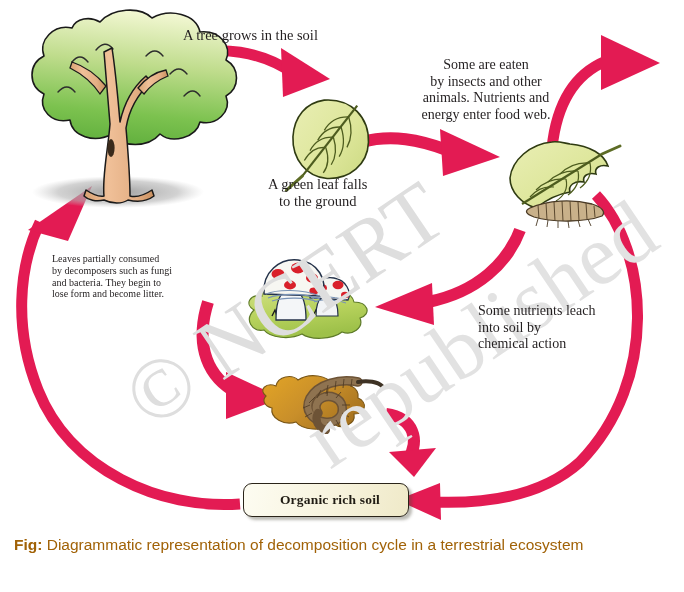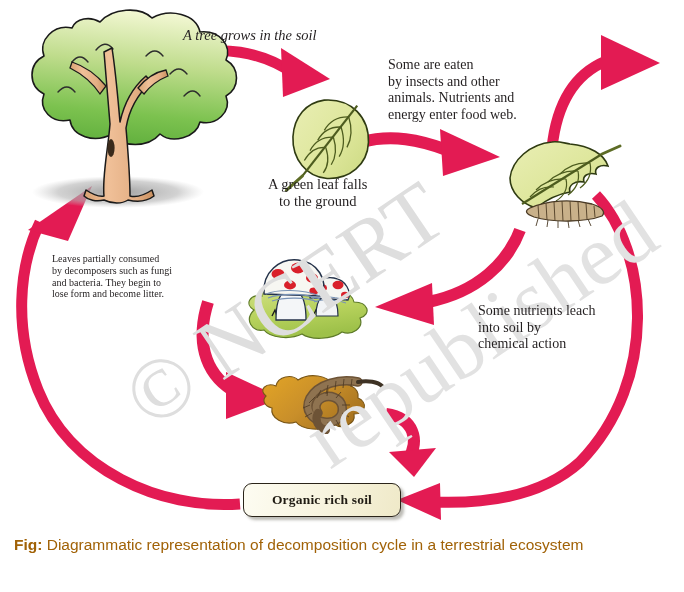--- a/index.html
+++ b/index.html
@@ -31,32 +31,31 @@
     color: #231f20;
     line-height: 1.18;
     white-space: pre-line;
   }
 
   
   #label-tree-grows {
     left: 183px;  top: 27px;
     font-size: 14.5px;
     text-align: left;
-    font-style: italic;
   }
   #label-leaf-falls {
     left: 268px;  top: 176px;
     font-size: 14.5px;
     text-align: center;
   }
   #label-eaten {
     left: 388px;  top: 57px;
     width: 196px;
     font-size: 14px;
-    text-align: left;
+    text-align: center;
   }
   #label-leach {
     left: 478px;  top: 303px;
     width: 180px;
     font-size: 14px;
     text-align: left;
   }
   #label-decomposers {
     left: 52px;  top: 253px;
     width: 215px;
@@ -77,20 +76,21 @@
     top: 483px;
     width: 156px;
     height: 32px;
     border: 1.6px solid #2a2419;
     border-radius: 9px;
     background: linear-gradient(105deg, #fdfcf2 0%, #f7f3dd 55%, #efe9c8 100%);
     box-shadow: 3px 3px 3px rgba(80,75,60,0.38);
     display: flex;
     align-items: center;
     justify-content: center;
+    padding-left: 8px;
   }
   #organic-soil-label {
     font-family: "Liberation Serif", serif;
     font-weight: bold;
     font-size: 13.5px;
     color: #201c14;
     letter-spacing: 0.2px;
   }
 
   

